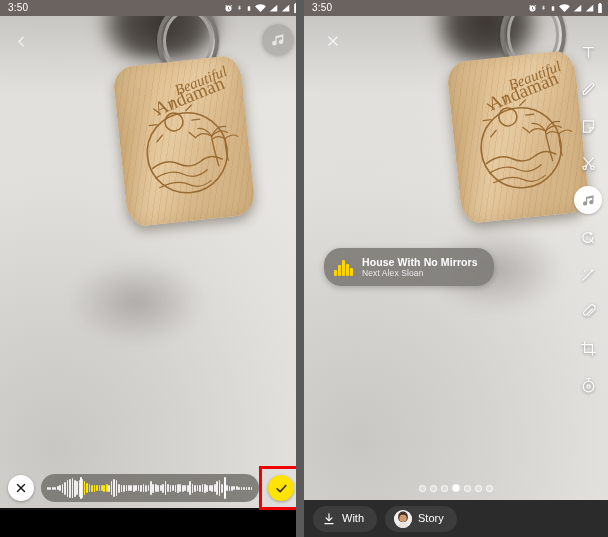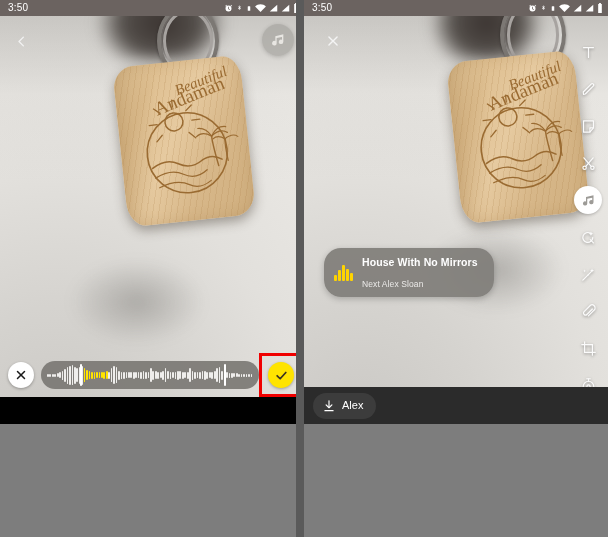--- a/index.html
+++ b/index.html
@@ -5,21 +5,21 @@
   * { box-sizing: border-box; margin: 0; padding: 0; }
   html, body {
     width: 608px; height: 537px;
     background: #808080;
     font-family: "Liberation Sans", sans-serif;
     overflow: hidden;
   }
   #root { position: relative; width: 608px; height: 537px; display: flex; background:#7d7d7d; }
 
   
-  .panel { position: relative; width: 304px; height: 424px; overflow: hidden; background:#111; }
+  .panel { position: relative; width: 304px; height: 537px; overflow: hidden; background:#111; }
   .panel.left  { width: 304px; }
   .panel.right { width: 304px; }
   .divider-strip{ position:absolute; left:296px; top:0; width:8px; height:537px; background:#5a5a5a; z-index:60;}
 
   
   .statusbar{
     position:relative; height:16px; width:100%;
     background:#6b6360; display:flex; align-items:center;
     padding:0 5px 0 8px; z-index:30;
   }
@@ -124,21 +124,21 @@
   .song-card{
     position:absolute; left:20px; top:232px; z-index:26;
     display:flex; align-items:center; gap:9px;
     background:rgba(128,126,122,.93);
     border-radius:17px; padding:8px 16px 8px 10px;
     box-shadow:0 2px 6px rgba(0,0,0,.22);
     cursor:pointer;
   }
   .song-eq{ display:flex; align-items:flex-end; gap:1.5px; height:17px; }
   .song-eq i{ display:block; width:2.6px; background:#ffd400; border-radius:1px; }
-  .song-meta{ display:flex; flex-direction:column; gap:11px; }
+  .song-meta{ display:flex; flex-direction:column; gap:0; }
   .song-title{ color:#ffffff; font-size:10.5px; font-weight:bold; letter-spacing:.1px; }
   .song-artist{ color:#ebeae8; font-size:8.5px; letter-spacing:.1px; }
 
   
   .page-dots{
     position:absolute; left:0; width:100%; top:468px; z-index:26;
     display:flex; justify-content:center; align-items:center; gap:4px;
   }
   .page-dots .dot{
     width:7px; height:7px; border-radius:50%;
@@ -581,17 +581,29 @@
         </div>
     </div>
 
     <div class="action-bar">
       <div class="pill">
         <svg width="14" height="14" viewBox="0 0 24 24" fill="none" stroke="currentColor" stroke-width="2" stroke-linecap="round" stroke-linejoin="round">
           <line x1="12" y1="3" x2="12" y2="14"></line>
             <polyline points="7 10 12 15 17 10"></polyline>
             <line x1="5" y1="20" x2="19" y2="20"></line>
         </svg>
-        <span class="lbl">Alex</span>
+        <span class="lbl">With</span>
+      </div>
+      <div class="pill">
+        <span class="avatar-chip">
+          <svg width="18" height="18" viewBox="0 0 24 24">
+            <circle cx="12" cy="12" r="12" fill="#f2f0ee"></circle>
+            <circle cx="12" cy="10" r="6.5" fill="#3a2a20"></circle>
+            <circle cx="12" cy="11" r="5" fill="#cf9a6c"></circle>
+            <path d="M5.5 10a6.5 6.5 0 0113 0v-1.4a6.5 6.5 0 00-13 0z" fill="#2e2018"></path>
+            <path d="M4 24a8 8 0 0116 0z" fill="#e8e4e0"></path>
+          </svg>
+        </span>
+        <span class="lbl">Story</span>
       </div>
     </div>
   </div>
 </div>
 
 </body></html>

